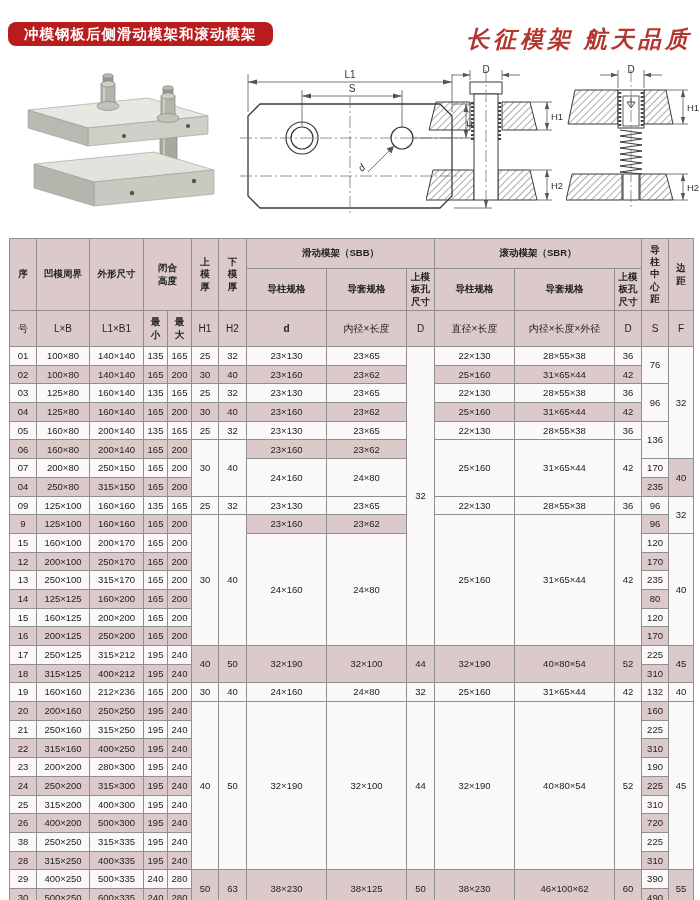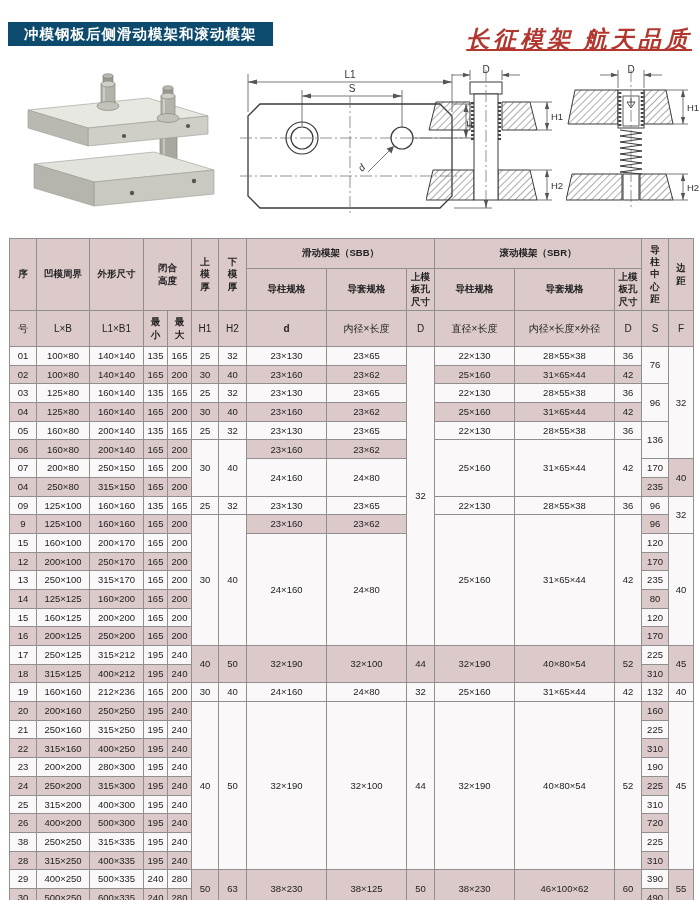--- a/index.html
+++ b/index.html
@@ -4,27 +4,27 @@
 <style>
   html,body{margin:0;padding:0;}
   body{
     width:700px;height:900px;position:relative;background:#ffffff;
     font-family:"Liberation Sans",sans-serif;color:#222;
     overflow:hidden;
   }
   
   .banner{
     position:absolute;left:8px;top:22px;height:24px;line-height:24px;
-    background:#0c4a6e;color:#fff;font-size:14.5px;font-weight:bold;
-    padding:0 16px;border-radius:0;letter-spacing:1px;white-space:nowrap;
+    background:#b91c1c;color:#fff;font-size:14.5px;font-weight:bold;
+    padding:0 16px;border-radius:8px;letter-spacing:1px;white-space:nowrap;
   }
   .slogan{
     position:absolute;right:8px;top:24px;
     color:#b2362e;font-size:23px;font-weight:bold;font-style:italic;
-    font-family:"Liberation Serif",serif;letter-spacing:4px;white-space:nowrap;text-decoration:underline;
+    font-family:"Liberation Serif",serif;letter-spacing:4px;white-space:nowrap;
   }
   
   .fig{position:absolute;}
   .fig-photo{left:12px;top:72px;}
   .fig-top{left:230px;top:60px;}
   .fig-secA{left:426px;top:62px;}
   .fig-secB{left:566px;top:62px;}
   svg text{font-family:"Liberation Sans",sans-serif;fill:#333;}
   
   .spec-table{

